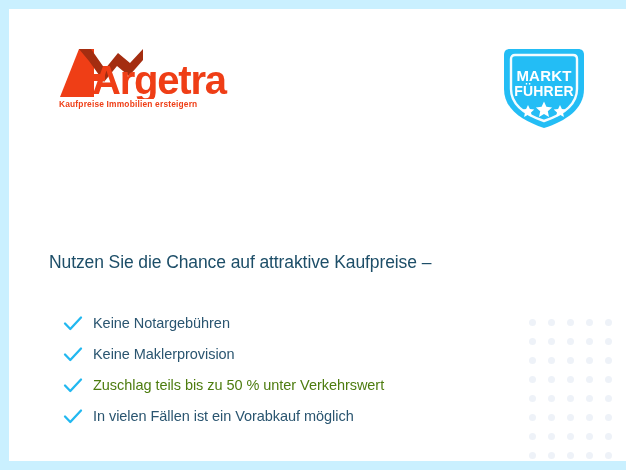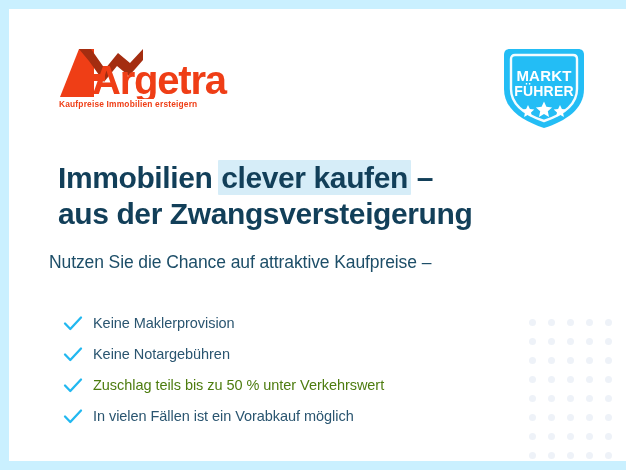--- a/index.html
+++ b/index.html
@@ -227,43 +227,37 @@
         <text x="48" y="36" text-anchor="middle" font-family="Liberation Sans, sans-serif" font-size="15" font-weight="700" fill="#ffffff" letter-spacing="0.2">MARKT</text>
         <text x="48" y="51" text-anchor="middle" font-family="Liberation Sans, sans-serif" font-size="14" font-weight="700" fill="#ffffff" letter-spacing="0.2">FÜHRER</text>
         <g fill="#ffffff">
           <path d="M32 60 L33.9 64.1 L38.3 64.6 L35.0 67.6 L35.9 72 L32 69.7 L28.1 72 L29.0 67.6 L25.7 64.6 L30.1 64.1 Z"></path>
           <path d="M48 56.5 L50.4 61.8 L56.1 62.4 L51.8 66.3 L53.0 72 L48 69.0 L43 72 L44.2 66.3 L39.9 62.4 L45.6 61.8 Z"></path>
           <path d="M64 60 L65.9 64.1 L70.3 64.6 L67.0 67.6 L67.9 72 L64 69.7 L60.1 72 L61.0 67.6 L57.7 64.6 L62.1 64.1 Z"></path>
         </g>
       </svg>
     </div>
 
-    <h1 class="headline" style="color: rgb(18, 63, 89);">
-      <span>
-        <span>Immobilien </span><span class="hl-mark" style="background: rgb(214, 237, 248);">clever kaufen</span><span> –</span>
-      </span><br>
-      <span>aus der Zwangsversteigerung</span>
-    </h1>
 
     <p class="subcopy" style="color: rgb(29, 78, 104);">
       <span>Nutzen Sie die Chance auf attraktive Kaufpreise –</span><br>
     </p>
 
     <ul class="bullets">
       <li class="bullet">
         <svg class="check-icon" viewBox="0 0 22 22">
           <path d="M3 11.5 L8.3 17 L19 5.5" fill="none" stroke="#22b8f0" stroke-width="2.3" stroke-linecap="round" stroke-linejoin="round"></path>
         </svg>
+        <span class="bullet-label" style="color: rgb(42, 85, 112);">Keine Notargebühren</span>
+      </li>
+      <li class="bullet">
+        <svg class="check-icon" viewBox="0 0 22 22">
+          <path d="M3 11.5 L8.3 17 L19 5.5" fill="none" stroke="#22b8f0" stroke-width="2.3" stroke-linecap="round" stroke-linejoin="round"></path>
+        </svg>
         <span class="bullet-label" style="color: rgb(42, 85, 112);">Keine Maklerprovision</span>
-      </li>
-      <li class="bullet">
-        <svg class="check-icon" viewBox="0 0 22 22">
-          <path d="M3 11.5 L8.3 17 L19 5.5" fill="none" stroke="#22b8f0" stroke-width="2.3" stroke-linecap="round" stroke-linejoin="round"></path>
-        </svg>
-        <span class="bullet-label" style="color: rgb(42, 85, 112);">Keine Notargebühren</span>
       </li>
       <li class="bullet">
         <svg class="check-icon" viewBox="0 0 22 22">
           <path d="M3 11.5 L8.3 17 L19 5.5" fill="none" stroke="#22b8f0" stroke-width="2.3" stroke-linecap="round" stroke-linejoin="round"></path>
         </svg>
         <span class="bullet-label" style="color: #4d7c0f; text-align: center;">Zuschlag teils bis zu 50 % unter Verkehrswert</span>
       </li>
       <li class="bullet">
         <svg class="check-icon" viewBox="0 0 22 22">
           <path d="M3 11.5 L8.3 17 L19 5.5" fill="none" stroke="#22b8f0" stroke-width="2.3" stroke-linecap="round" stroke-linejoin="round"></path>

